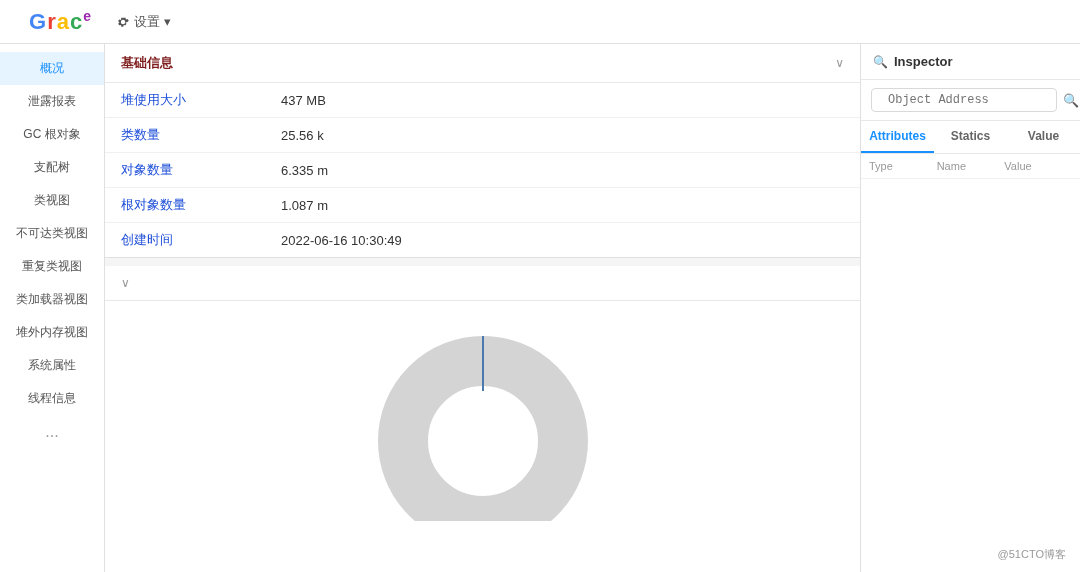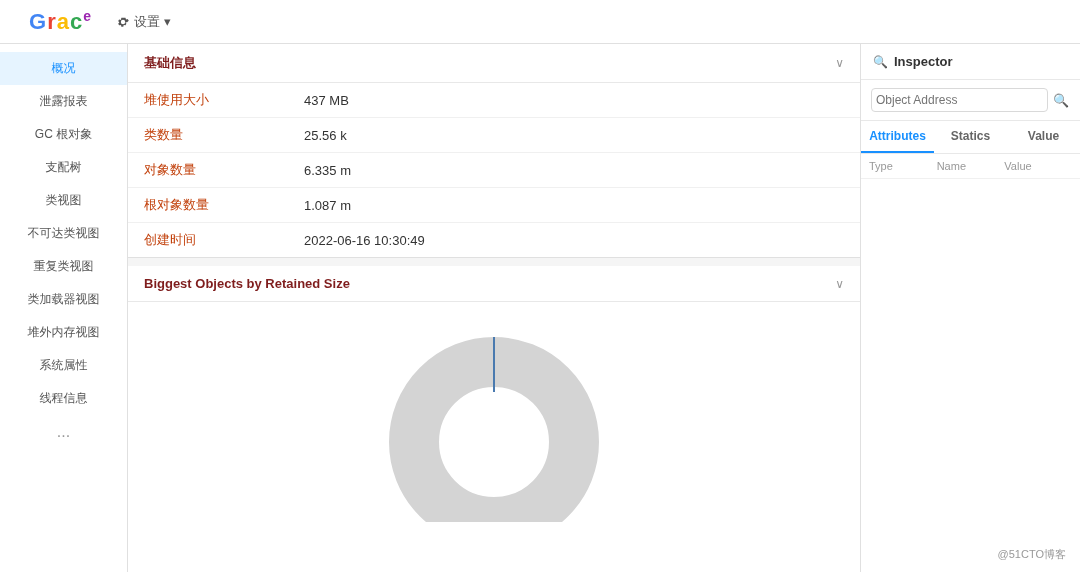--- a/index.html
+++ b/index.html
@@ -13,55 +13,55 @@
     .logo-a { color: #fbbc05; }
     .logo-c { color: #34a853; }
     .logo-e { color: #9c27b0; font-size: 14px; vertical-align: super; }
     .header-settings { display: flex; align-items: center; gap: 4px; color: #555; font-size: 13px; cursor: pointer; margin-left: 8px; }
     .gear-icon-svg { width: 14px; height: 14px; }
 
     
     .main-layout { display: flex; flex: 1; overflow: hidden; }
 
     
-    .sidebar { width: 128px; background: #fff; border-right: 1px solid #e0e0e0; display: flex; flex-direction: column; padding: 8px 0; flex-shrink: 0; }
+    .sidebar { width: 105px; background: #fff; border-right: 1px solid #e0e0e0; display: flex; flex-direction: column; padding: 8px 0; flex-shrink: 0; }
     .sidebar-item { padding: 8px 0; text-align: center; font-size: 12px; color: #555; cursor: pointer; }
     .sidebar-item.active { color: #1890ff; background: #e6f4ff; }
     .sidebar-dots { text-align: center; color: #999; font-size: 16px; padding: 8px 0; }
 
     
     .content-area { flex: 1; display: flex; flex-direction: column; overflow: hidden; }
 
     
     .basic-info-section { background: #fff; border-bottom: 1px solid #e0e0e0; }
     .section-header { display: flex; justify-content: space-between; align-items: center; padding: 10px 16px; border-bottom: 1px solid #e8e8e8; cursor: pointer; }
     .section-title { font-size: 13px; font-weight: 600; color: #7f1d1d; }
     .collapse-icon { color: #999; font-size: 12px; }
 
     .info-table { width: 100%; border-collapse: collapse; }
     .info-table tr { border-bottom: 1px solid #f0f0f0; }
     .info-table tr:last-child { border-bottom: none; }
     .info-table td { padding: 8px 16px; font-size: 13px; }
-    .info-table td:first-child { color: #c2410c; width: 160px; }
+    .info-table td:first-child { color: #1d4ed8; width: 160px; }
     .info-table td:last-child { color: #333; }
 
     
     .biggest-objects-section { background: #fff; margin-top: 8px; flex: 1; }
     .biggest-section-header { display: flex; justify-content: space-between; align-items: center; padding: 10px 16px; border-bottom: 1px solid #e8e8e8; cursor: pointer; }
 
     
     .chart-area { display: flex; justify-content: center; align-items: center; padding: 20px; }
 
     
     .right-panel { width: 220px; background: #fff; border-left: 1px solid #e0e0e0; display: flex; flex-direction: column; flex-shrink: 0; }
     .inspector-header { padding: 10px 12px; border-bottom: 1px solid #e8e8e8; display: flex; align-items: center; gap: 6px; }
     .inspector-icon { color: #1890ff; font-size: 12px; }
     .inspector-title { font-size: 13px; font-weight: 600; color: #333; }
     .inspector-search { padding: 8px 10px; border-bottom: 1px solid #e8e8e8; display: flex; align-items: center; gap: 6px; }
-    .inspector-search input { flex: 1; border: 1px solid #d9d9d9; border-radius: 4px; padding: 4px 4px; font-size: 12px; color: #737373; outline: none; }
+    .inspector-search input { flex: 1; border: 1px solid #d9d9d9; border-radius: 4px; padding: 4px 16px; font-size: 12px; color: #737373; outline: none; font-family: Liberation Mono, monospace; }
     .search-btn { color: #999; cursor: pointer; }
 
     .inspector-tabs { display: flex; border-bottom: 1px solid #e8e8e8; font-weight: bold; }
     .inspector-tab { flex: 1; text-align: center; padding: 8px 4px; font-size: 12px; color: #666; cursor: pointer; border-bottom: 2px solid transparent; }
     .inspector-tab.active { color: #1890ff; border-bottom: 2px solid #1890ff; }
 
     .inspector-columns { display: flex; padding: 6px 8px; border-bottom: 1px solid #f0f0f0; }
     .inspector-col { flex: 1; font-size: 11px; color: #999; }
 
     
@@ -128,21 +128,20 @@
         <tr>
           <td>创建时间</td>
           <td>2022-06-16 10:30:49</td>
         </tr>
       </tbody>
         </table>
     </div>
 
     <div class="biggest-objects-section">
       <div class="biggest-section-header">
-        <span class="section-title">Biggest Objects by Retained Size</span>
         <span class="collapse-icon">∨</span>
       </div>
       <div class="chart-area">
 
         <svg width="280" height="200" viewBox="0 0 280 200">
             <circle cx="140" cy="120" r="80" fill="none" stroke="#d4d4d4" stroke-width="50"></circle>
             <circle cx="140" cy="120" r="50" fill="white"></circle>
             <line x1="140" y1="70" x2="140" y2="15" stroke="#4a7aaf" stroke-width="2"></line>
           </svg>
 

